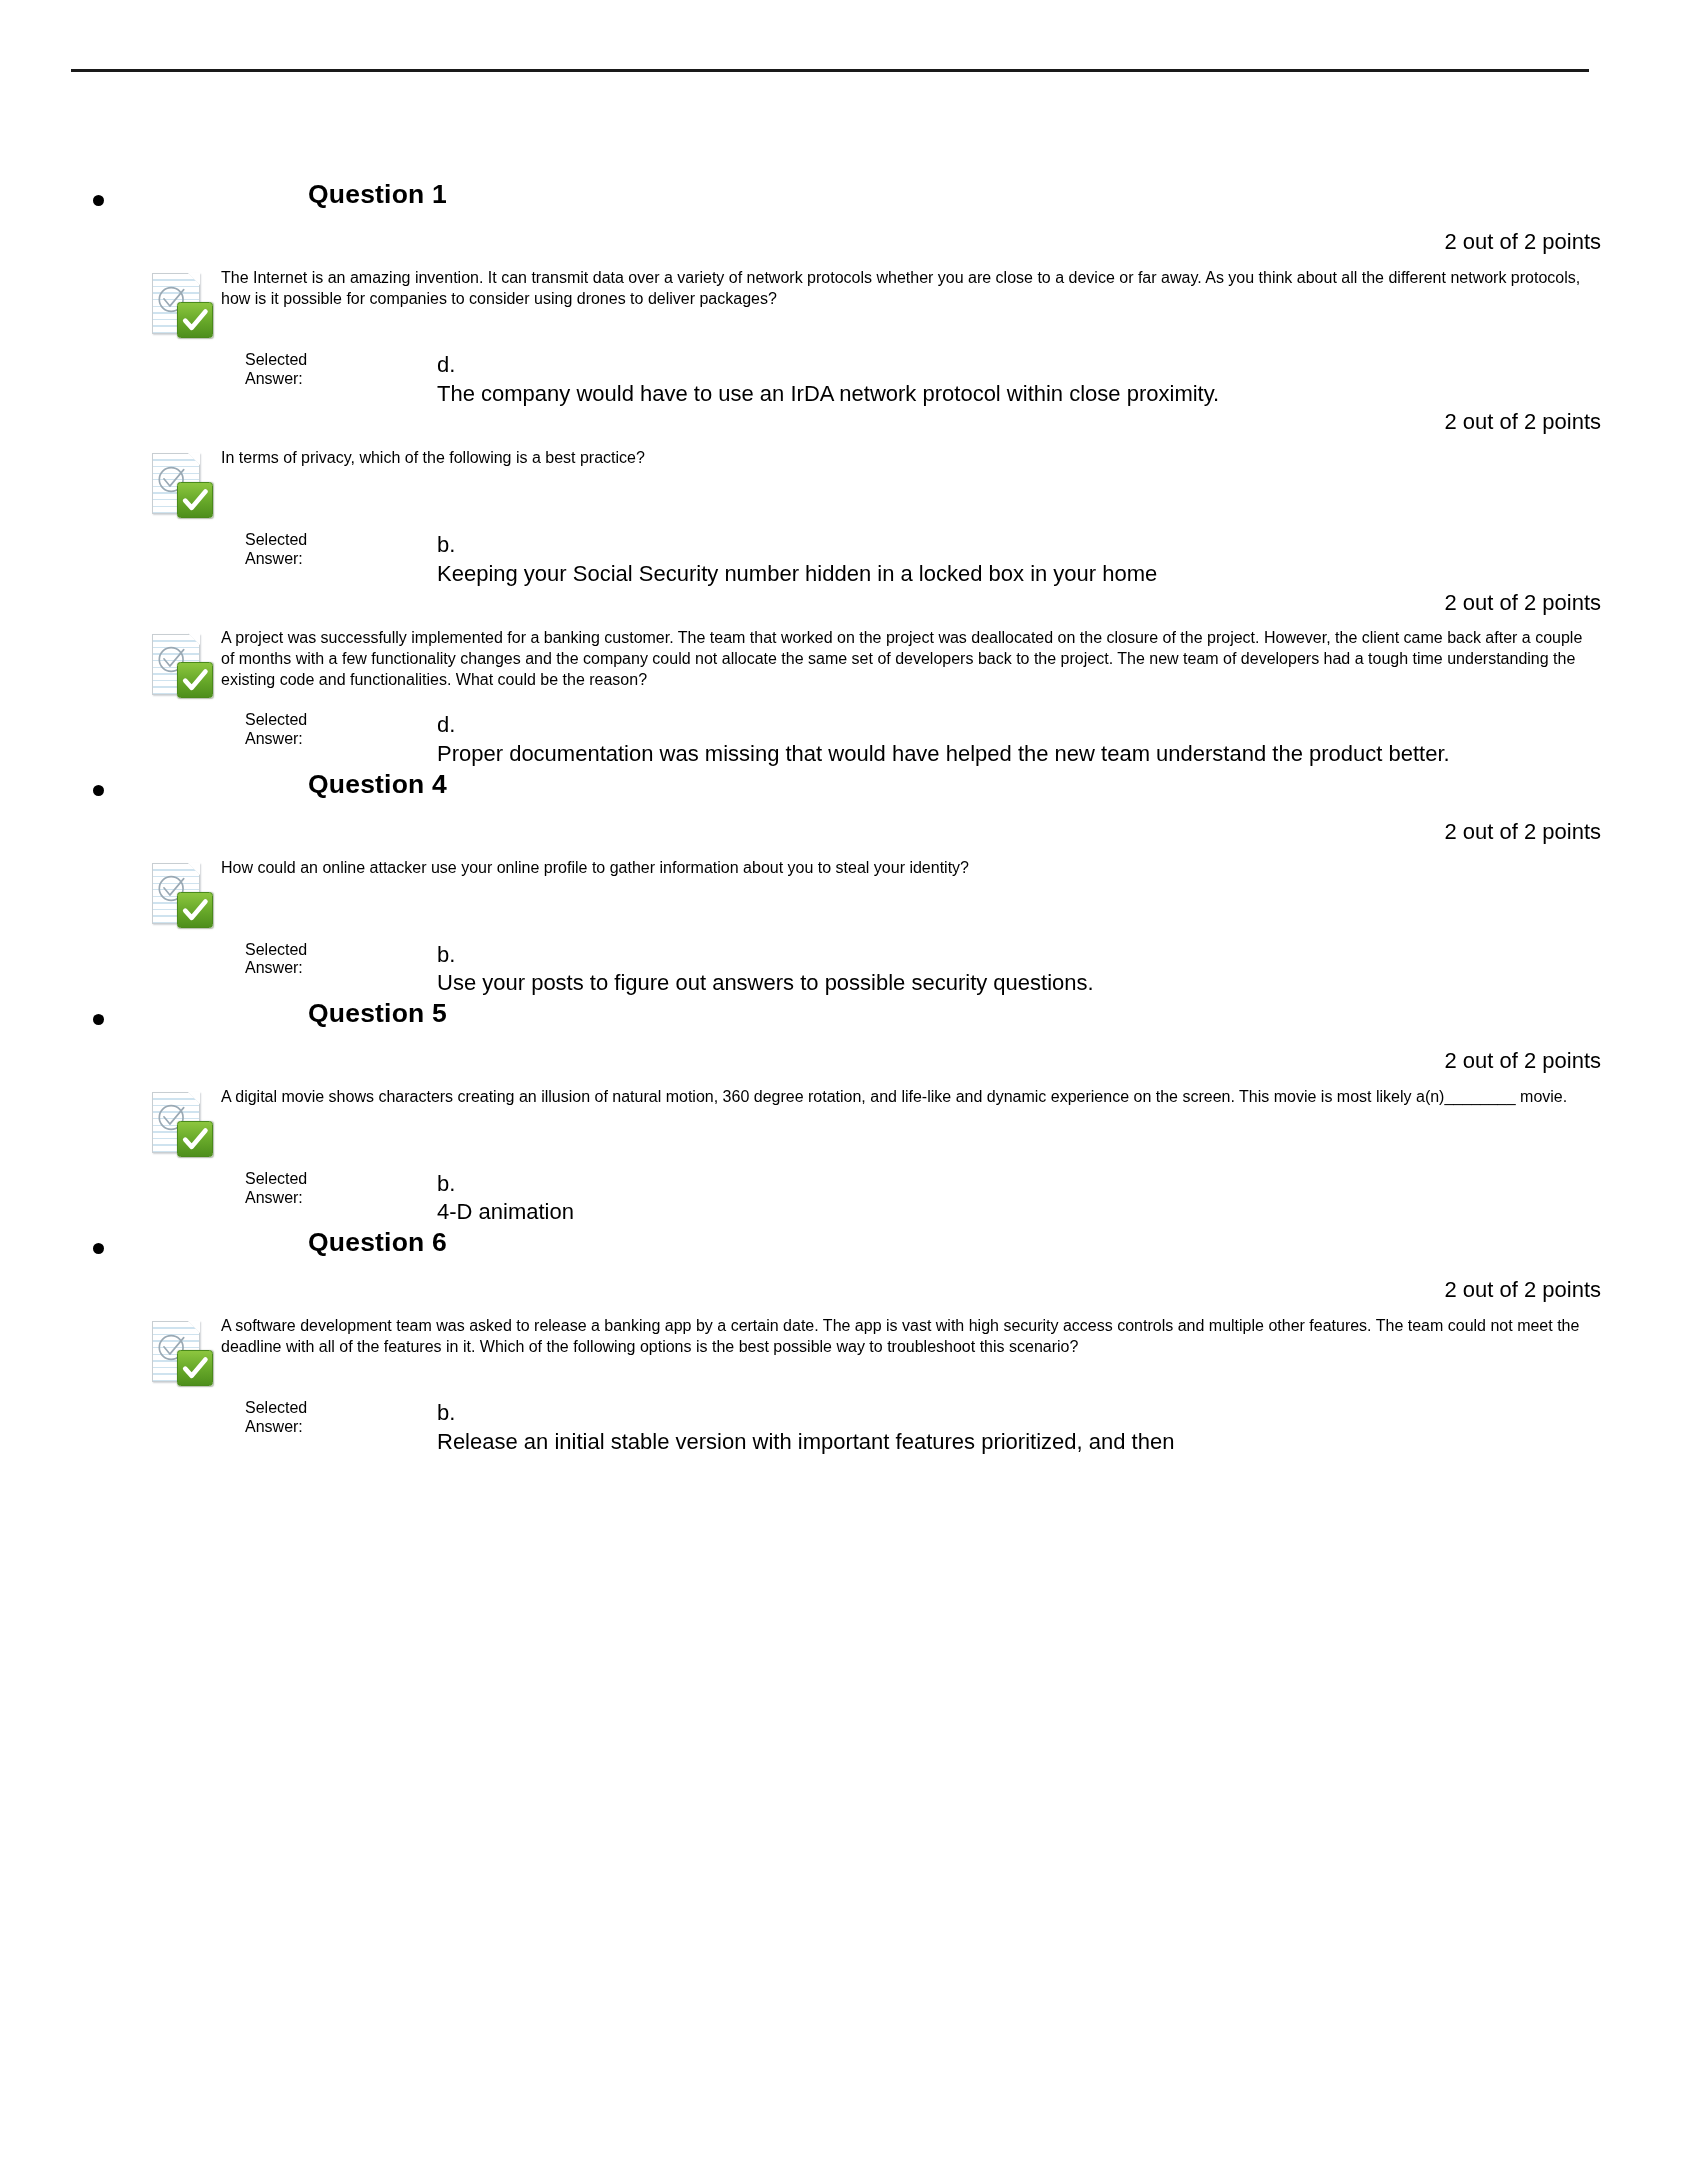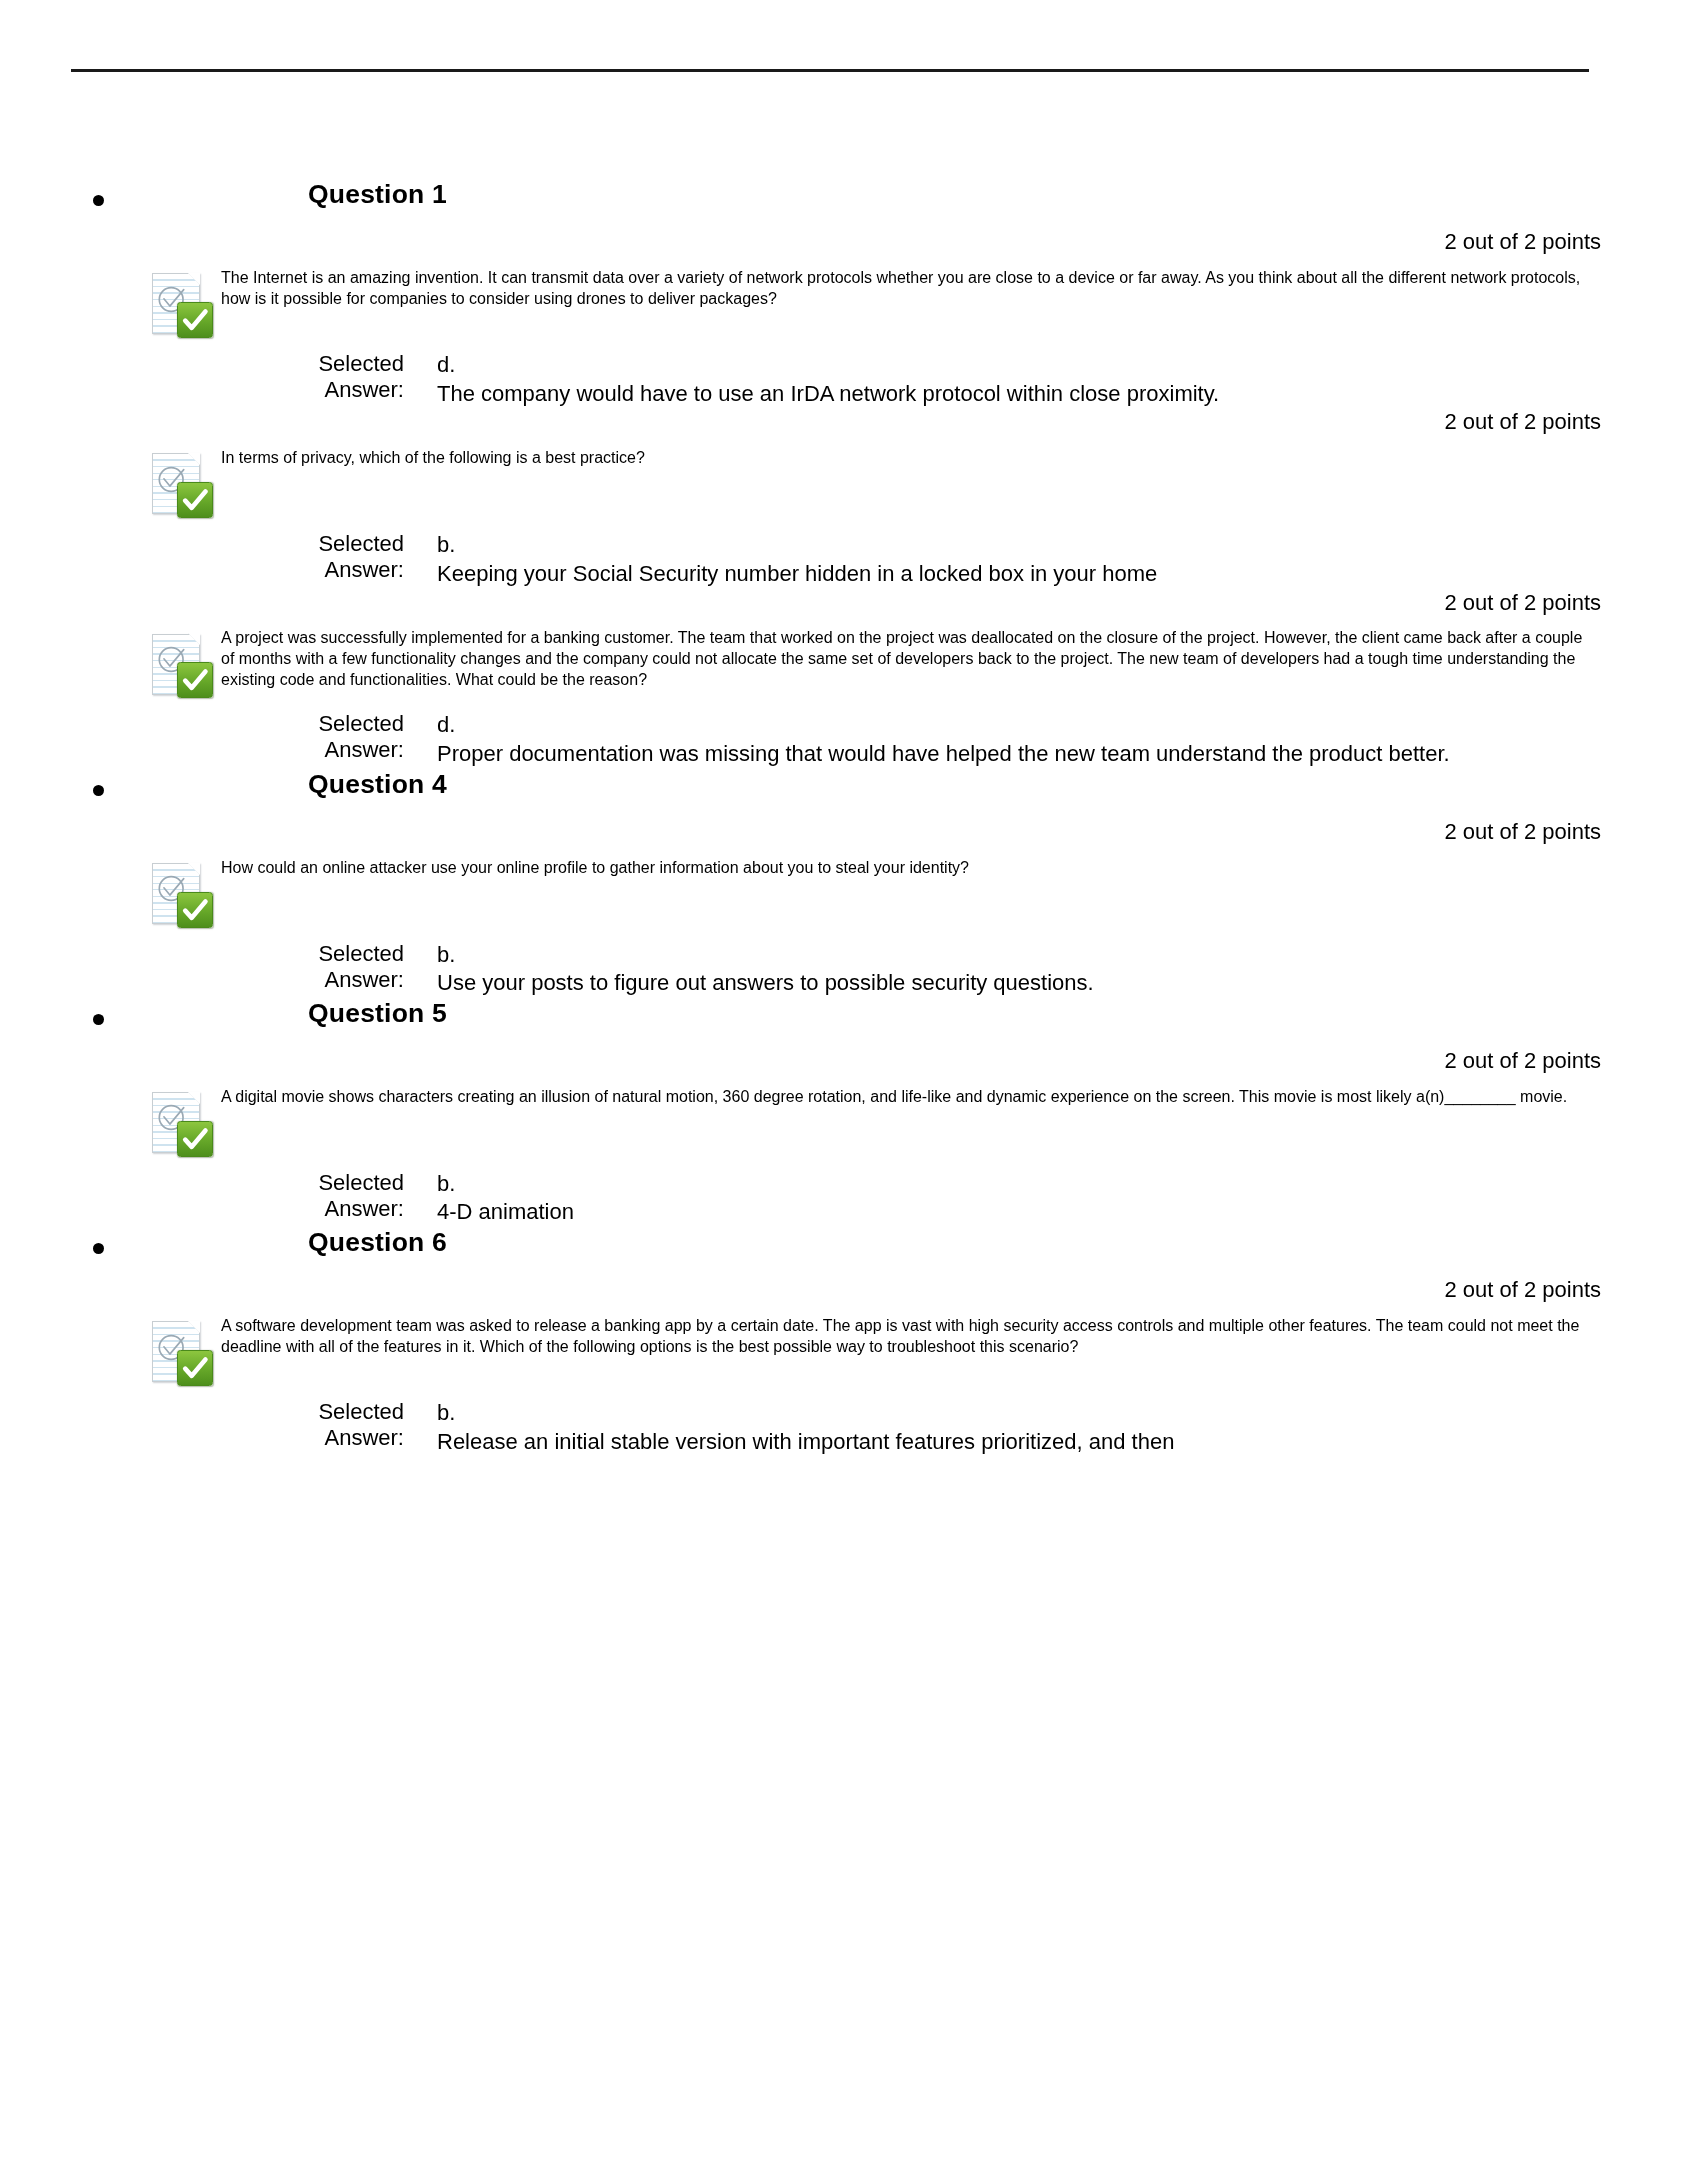--- a/index.html
+++ b/index.html
@@ -157,23 +157,22 @@
     position: relative;
     padding-left: 233px;
     padding-right: 99px;
     margin-top: 12px;
   }
   .ans-label {
     position: absolute;
     left: 233px;
     top: 0;
     width: 159px;
-    font-size: 22px;
+    font-size: 16px;
     line-height: 1.18;
-    text-align: right;
   }
   .ans-body {
     padding-left: 192px;
     font-size: 22px;
     line-height: 1.30;
   }
   .ans-letter {
     display: block;
   }
   .ans-text {

